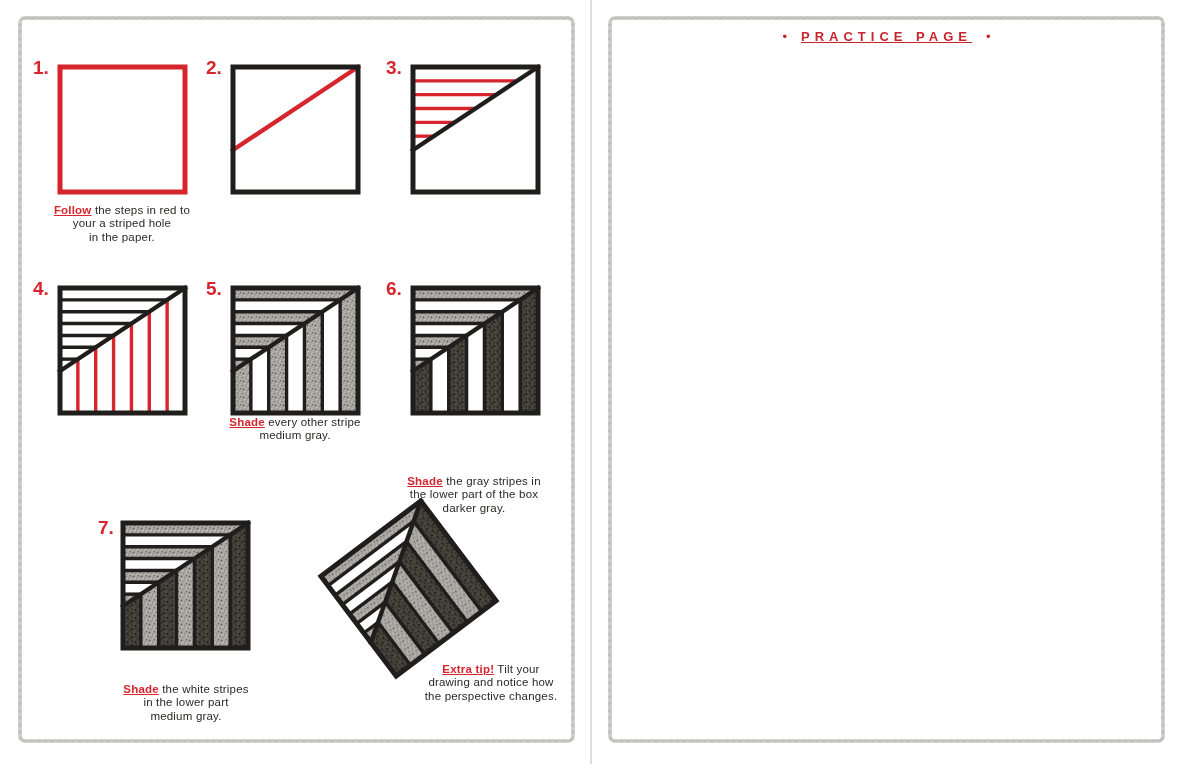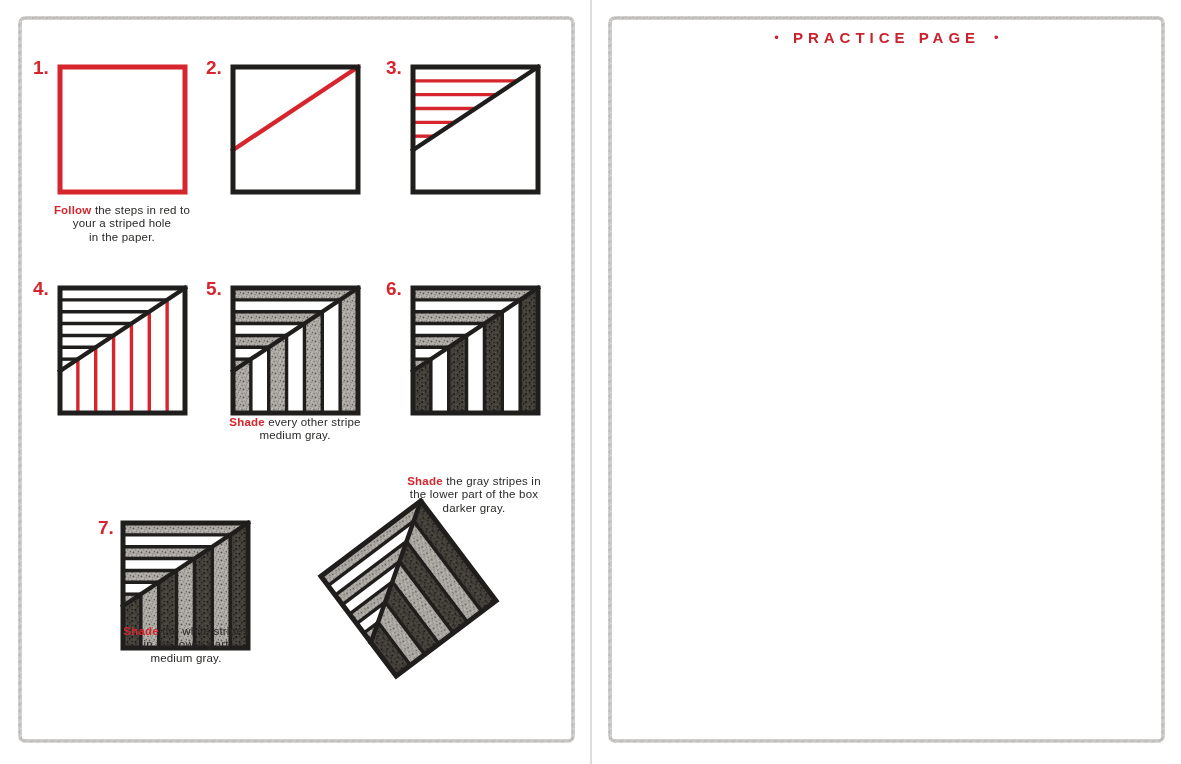--- a/index.html
+++ b/index.html
@@ -9,24 +9,24 @@
   .page{position:absolute;top:16px;width:557px;height:727px;}
   .page.left{left:18px;}
   .page.right{left:608px;}
   .frame-svg{position:absolute;left:0;top:0;display:block;}
   .step-num{position:absolute;color:#d6252d;font-weight:bold;font-size:19px;line-height:1;}
   .fig{position:absolute;width:133px;height:133px;}
   .fig svg{display:block;}
   .fig.tilted{transform:rotate(-37deg);transform-origin:50% 50%;}
   .caption{position:absolute;width:220px;text-align:center;font-size:11.5px;line-height:13.4px;
            color:#2a2927;white-space:pre-line;letter-spacing:0.2px;}
-  .caption .lead{color:#d6252d;font-weight:bold;}
+  .caption .lead{color:#d6252d;font-weight:bold;text-decoration:underline;}
   .practice-title{position:absolute;left:0;right:0;top:13px;display:flex;align-items:center;
                   justify-content:center;gap:14px;color:#c9232e;}
-  .practice-title .title-text{font-weight:bold;font-size:15px;letter-spacing:5px;}
+  .practice-title .title-text{font-weight:bold;font-size:13px;letter-spacing:5px;text-decoration:underline;}
   .practice-title .dot{font-size:13px;line-height:1;}
   .defs-holder{position:absolute;width:0;height:0;overflow:hidden;}
 </style>
 </head>
 <body>
 
 <div class="canvas">
 
   <svg class="defs-holder" aria-hidden="true">
     <defs>
@@ -235,23 +235,26 @@
     </div>
 
   <div class="caption" style="left:12px;top:204px;"><span class="lead">Follow</span><span> the steps in red to
 your a striped hole
 in the paper.</span></div>
   <div class="caption" style="left:185px;top:416px;"><span class="lead">Shade</span><span> every other stripe
 medium gray.</span></div>
   <div class="caption" style="left:364px;top:428px;margin-top:47px;"><span class="lead">Shade</span><span> the gray stripes in
 the lower part of the box
 darker gray.</span></div>
-  <div class="caption" style="left:76px;top:625px;"><span class="lead">Shade</span><span> the white stripes
+  <div class="caption" style="left:76px;top:683px;"><span class="lead">Shade</span><span> the white stripes
 in the lower part
 medium gray.</span></div>
+  <div class="caption" style="left:381px;top:663px;"><span class="lead">Extra tip!</span><span> Tilt your
+drawing and notice how
+the perspective changes.</span></div>
 
   <section class="page right">
     <svg class="frame-svg" width="557" height="727">
       <rect x="2" y="2" width="553" height="723" rx="5" fill="none" stroke="url(#grain-frame)" stroke-width="3.6"></rect>
     </svg>
     <div class="practice-title">
       <span class="dot">•</span>
       <span class="title-text">PRACTICE PAGE</span>
       <span class="dot">•</span>
     </div>

